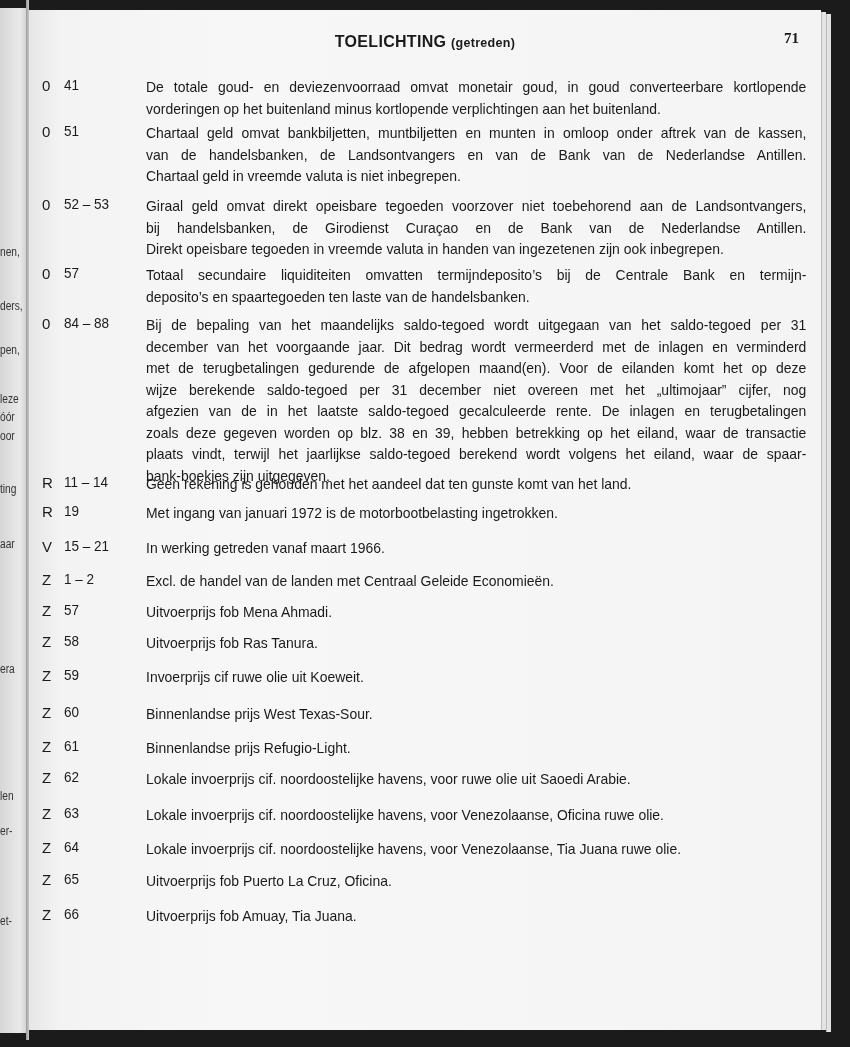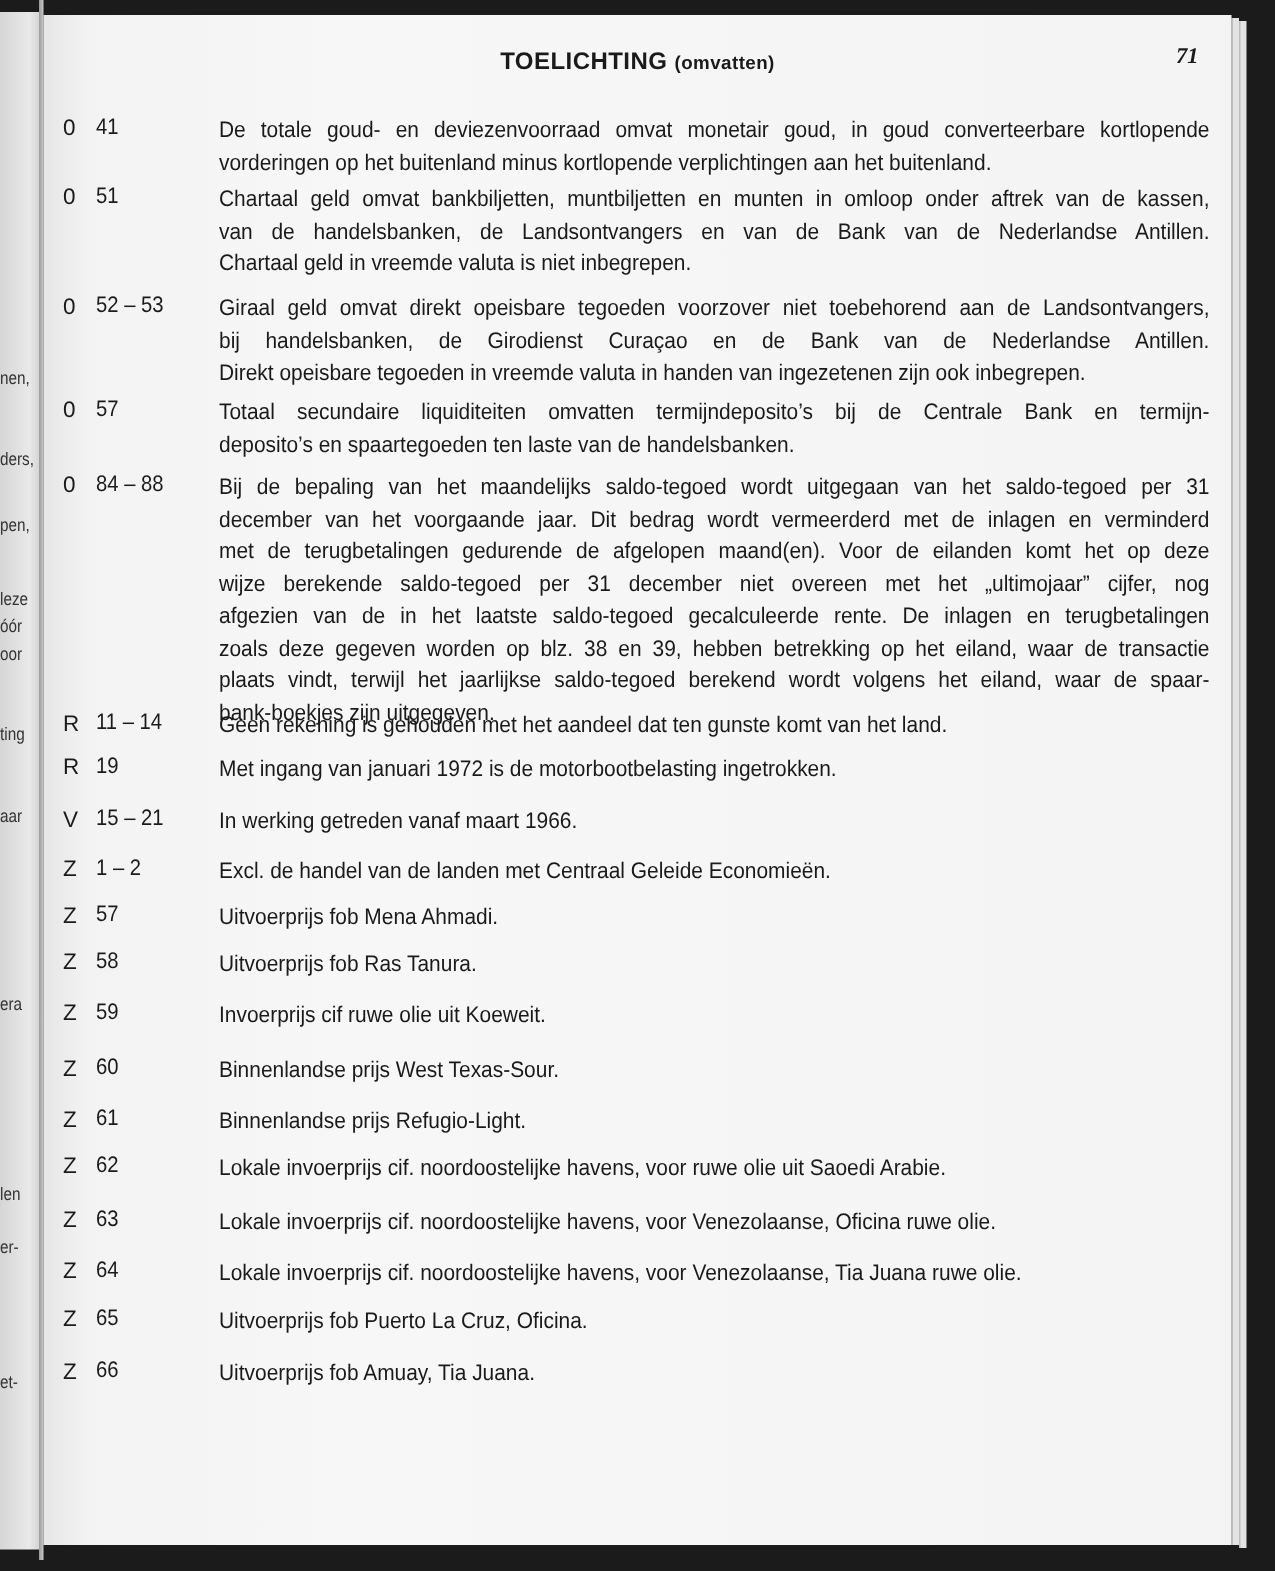--- a/index.html
+++ b/index.html
@@ -30,21 +30,21 @@
     transform: scaleX(0.85); transform-origin: left;
     white-space: nowrap;
   }
   .page-title {
     position: absolute; top: 33px; left: 0; width: 850px; text-align: center;
     font-weight: bold; font-size: 16px; letter-spacing: 0.3px;
   }
   .page-title .sub { font-size: 12.5px; font-weight: bold; }
   .page-number {
     position: absolute; top: 30px; left: 784px;
-    font-family: "Liberation Serif", serif; font-weight: bold; font-size: 15px; font-style: italic;
+    font-family: "Liberation Serif", serif; font-weight: bold; font-size: 15px;
   }
   .entry { position: absolute; left: 0; width: 850px; }
   .col-letter {
     position: absolute; left: 42px; font-size: 15px; top: 1px;
   }
   .col-num {
     position: absolute; left: 64px; font-size: 15px; top: 0px; white-space: nowrap;
     transform: scaleX(0.9); transform-origin: left;
   }
   .text {
@@ -75,21 +75,21 @@
     <span class="margin-frag" style="top: 914px;">et-</span>
   </div>
 <div class="gutter"></div>
 
 <div class="page"></div>
 <div class="page-edge" style="left:821px"></div>
 <div class="page-edge" style="left:826px; top:14px"></div>
 
 <div class="page-title">
   <span>TOELICHTING</span>
-  <span class="sub">(omvatten)</span>
+  <span class="sub">(getreden)</span>
 </div>
 <div class="page-number">71</div>
 
 <div id="entries">
     <div class="entry" style="top: 76px;">
       <span class="col-letter">0</span>
       <span class="col-num">41</span>
       <div class="text">
         <p style="text-align: justify; text-align-last: justify;">De totale goud- en deviezenvoorraad omvat monetair goud, in goud converteerbare kortlopende</p>
         <p style="text-align: left;">vorderingen op het buitenland minus kortlopende verplichtingen aan het buitenland.</p>

